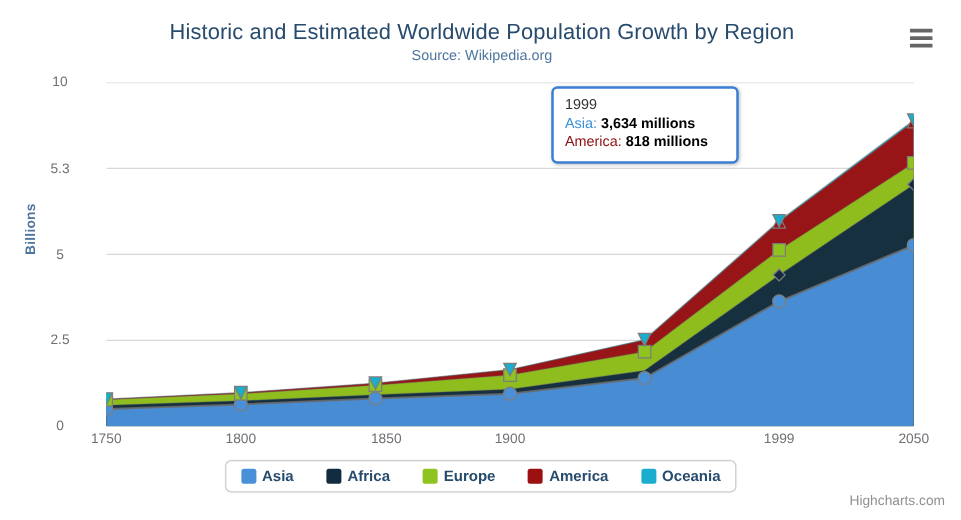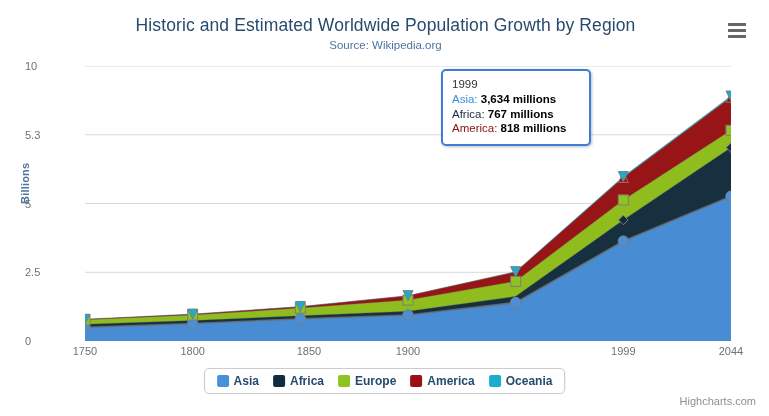--- a/index.html
+++ b/index.html
@@ -49,21 +49,21 @@
   
   #plot{
     position:absolute;
     left:84px;top:65px;
     width:646px;height:275px;
   }
   #plot-svg{display:block;width:646px;height:275px;}
   .y-tick-text{
     position:absolute;
     font-size:11px;color:#6e7074;
-    text-align:left;width:46px;
+    text-align:center;width:46px;
     transform:translateY(-50%);
     white-space:nowrap;
   }
   .x-tick-text{
     position:absolute;top:344px;
     font-size:11px;color:#6e7074;
     text-align:center;width:60px;
     transform:translateX(-30px);
     white-space:nowrap;
   }
@@ -76,21 +76,21 @@
     white-space:nowrap;
     letter-spacing:0.2px;
   }
 
   
   #legend{
     position:absolute;
     left:50%;transform:translateX(-50%);
     top:367px;
     display:flex;align-items:center;
-    gap:14px;
+    gap:26px;
     padding:5px 12px;
     border:1px solid #cccccc;
     border-radius:5px;
     background:#ffffff;
     box-shadow:0 0 2px rgba(0,0,0,0.04);
   }
   .legend-item{
     display:flex;align-items:center;gap:5px;
     cursor:pointer;white-space:nowrap;
   }
@@ -154,21 +154,21 @@
       <div class="y-tick-text" style="left: 24px; top: 133.75px;">5.3</div>
       <div class="y-tick-text" style="left: 24px; top: 65px;">10</div>
     </div>
   <div id="x-ticks">
       <div class="x-tick-text" style="left: 84px;">1750</div>
       <div class="x-tick-text" style="left: 191.667px;">1800</div>
       <div class="x-tick-text" style="left: 308px;">1850</div>
       <div class="x-tick-text" style="left: 407px;">1900</div>
       <div class="x-tick-text" style="left: 514.667px; margin-top: 22px;">1950</div>
       <div class="x-tick-text" style="left: 622.333px;">1999</div>
-      <div class="x-tick-text" style="left: 730px;">2044</div>
+      <div class="x-tick-text" style="left: 730px;">2050</div>
     </div>
 
   <div id="plot">
     <svg id="plot-svg" viewBox="0 0 646 275" preserveAspectRatio="none">
         <line x1="0" y1="275" x2="646" y2="275" stroke="#c0d0e0" stroke-width="1"></line>
         <line x1="0" y1="206.25" x2="646" y2="206.25" stroke="#d8d8d8" stroke-width="1"></line>
         <line x1="0" y1="137.5" x2="646" y2="137.5" stroke="#d8d8d8" stroke-width="1"></line>
         <line x1="0" y1="68.75" x2="646" y2="68.75" stroke="#d8d8d8" stroke-width="1"></line>
         <line x1="0" y1="0" x2="646" y2="0" stroke="#d8d8d8" stroke-width="1"></line>
         <path d="M 0.00 253.25 L 107.67 248.10 L 215.33 240.57 L 323.00 229.63 L 430.67 205.65 L 538.33 110.60 L 646.00 30.00 L 646.00 275 L 0.00 275 Z" fill="#1aadce" fill-opacity="0.97"></path>
@@ -206,21 +206,20 @@
         <circle cx="430.6666666666667" cy="236.445" r="5.2" fill="#4a90d9" stroke="#7d7d7d" stroke-width="1"></circle>
         <rect x="425.6666666666667" y="210.325" width="10" height="10" fill="#8fc31f" stroke="#7d7d7d" stroke-width="1"></rect>
         <polygon points="430.6666666666667,210.645 435.6666666666667,200.645 425.6666666666667,200.645" fill="#1aadce" stroke="#7d7d7d" stroke-width="1"></polygon>
       </svg>
   </div>
 
   <div id="tooltip">
     <div id="tooltip-header">1999</div>
     <div id="tooltip-rows">
         <div class="tt-row"><span class="tt-name" style="color: rgb(58, 143, 217);">Asia: </span><span class="tt-val">3,634 millions</span></div>
-        <div class="tt-row"><span class="tt-name" style="color: rgb(27, 42, 58);">Africa: </span><span class="tt-val">767 millions</span></div>
         <div class="tt-row"><span class="tt-name" style="color: rgb(139, 15, 15);">America: </span><span class="tt-val">818 millions</span></div>
       </div>
   </div>
 
   <div id="legend">
       <div class="legend-item">
         <span class="legend-swatch" style="background: rgb(74, 144, 217);"></span>
         <span class="legend-label">Asia</span>
       </div>
       <div class="legend-item">

